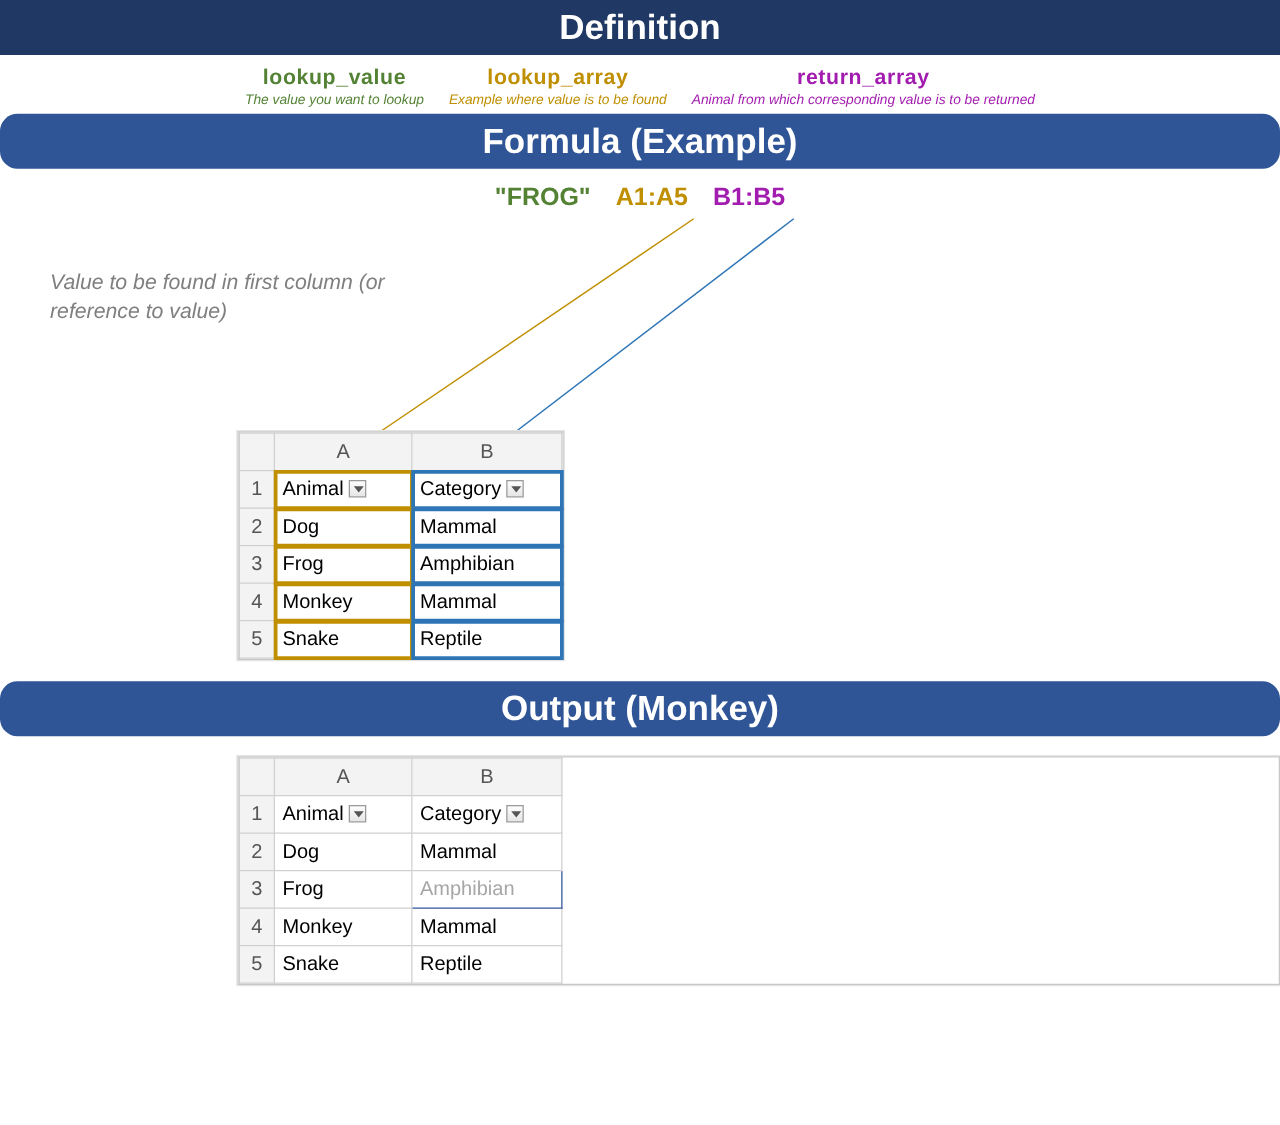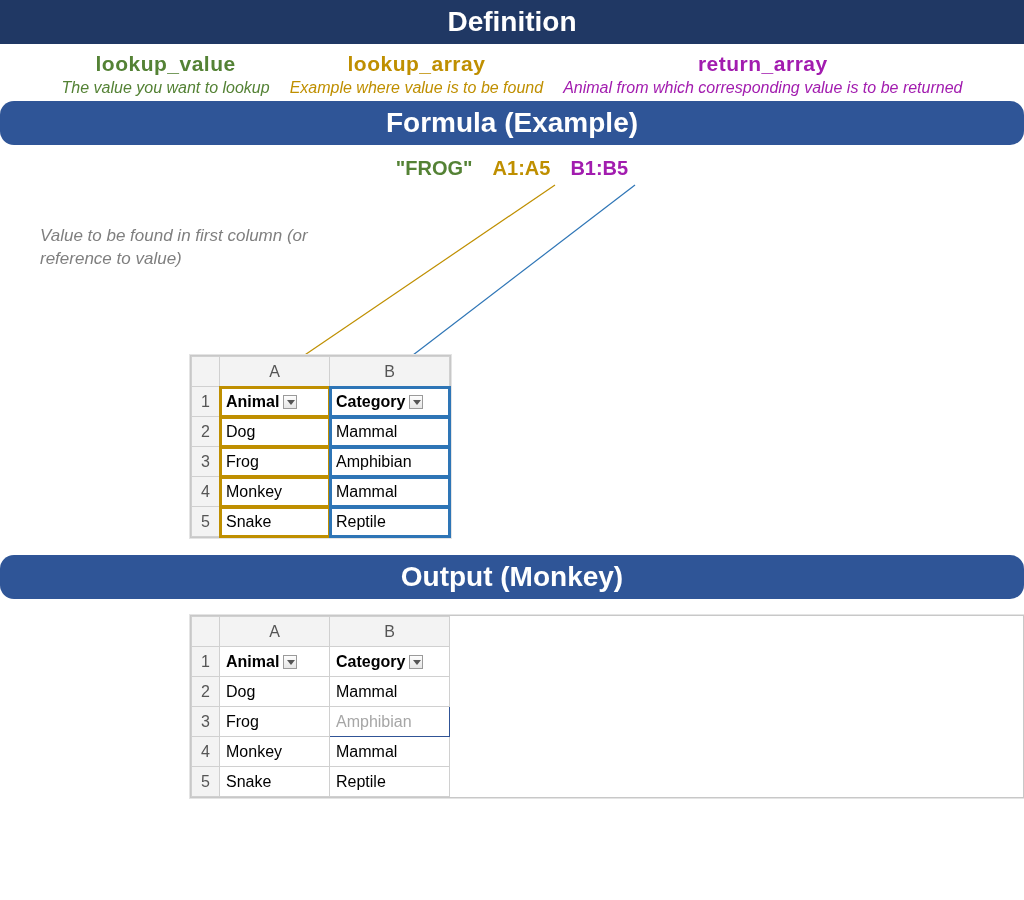--- a/index.html
+++ b/index.html
@@ -14,22 +14,22 @@
   }
   .section-header.navy { background: #203864; }
   .section-header.medblue { background: #2f5597; border-radius: 14px; }
   .def-row {
     display: flex;
     justify-content: center;
     gap: 20px;
     padding: 8px 0 4px;
   }
   .def-col { text-align: center; }
-  .def-label { font-weight: 900; font-size: 21px; letter-spacing: 0.5px; }
-  .def-desc { font-style: italic; font-size: 16px; margin-top: 2px; line-height: 1.2; }
+  .def-label { font-weight: 900; font-size: 17px; letter-spacing: 0.5px; }
+  .def-desc { font-style: italic; font-size: 11px; margin-top: 2px; line-height: 1.2; }
   .green { color: #548235; }
   .gold  { color: #bf8f00; }
   .blue  { color: #a21caf; }
 
   .formula-area {
     position: relative;
     height: 410px;
     padding-top: 12px;
   }
   .formula-row {
@@ -74,21 +74,21 @@
   }
   .excel-table .rownum {
     background: #f3f3f3;
     text-align: center;
     color: #555;
     width: 28px;
   }
   .excel-table .corner { background: #f3f3f3; width: 28px; }
   .colA { width: 110px; }
   .colB { width: 120px; }
-  .bold { font-weight: bold; margin-top: 46px; }
+  .bold { font-weight: normal; margin-top: 46px; }
   .filter-btn {
     display: inline-block;
     width: 14px; height: 14px;
     border: 1px solid #9a9a9a;
     position: relative;
     vertical-align: middle;
     margin-left: 4px;
     background: linear-gradient(#fdfdfd,#e6e6e6);
   }
   .filter-btn::after {

